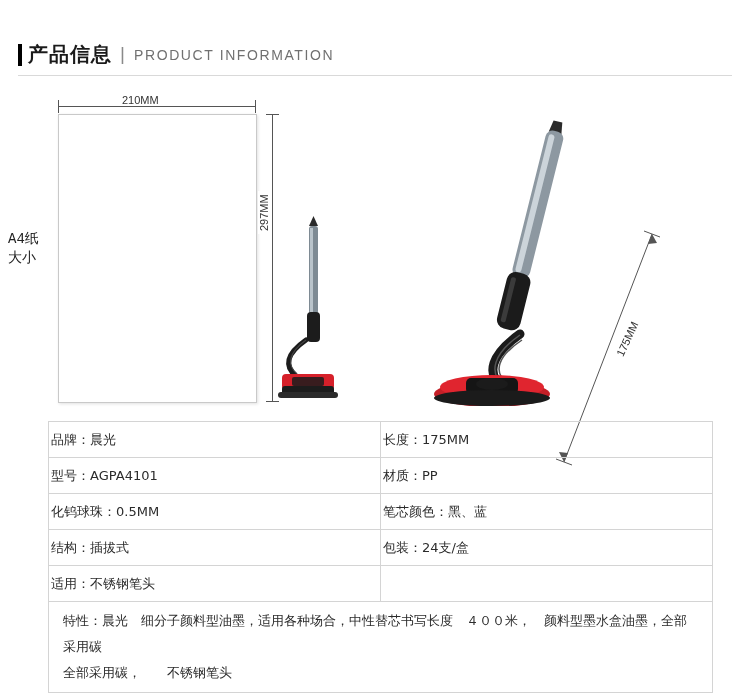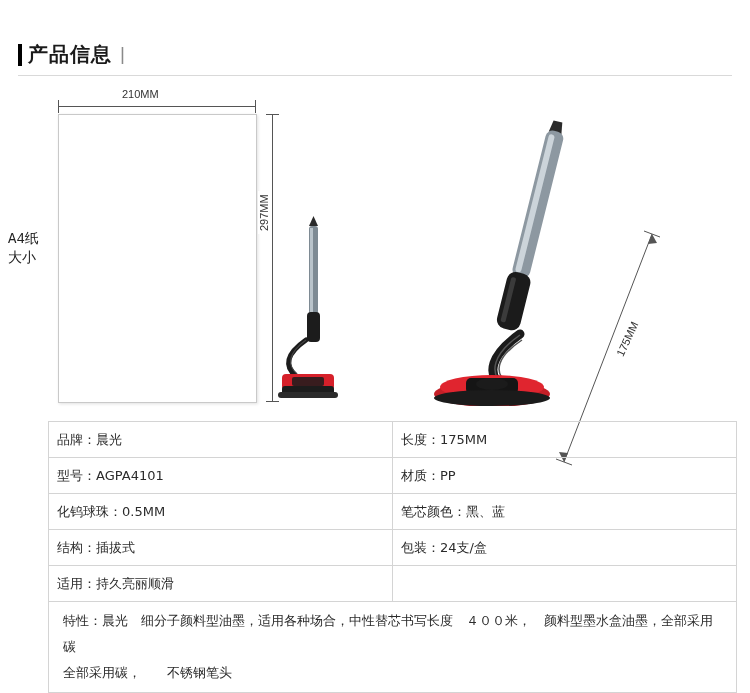--- a/index.html
+++ b/index.html
@@ -113,21 +113,21 @@
     top: 12px;
     width: 1px;
     height: 13px;
     background: #555555;
   }
   .dim-top-cap-l { left: 58px; }
   .dim-top-cap-r { left: 255px; }
   .dim-top-text {
     position: absolute;
     left: 118px;
-    top: 0px;
+    top: 6px;
     font-size: 11px;
     color: #333333;
     background: #ffffff;
     padding: 0 4px;
   }
 
   
   .dim-right-line {
     position: absolute;
     left: 272px;
@@ -198,21 +198,21 @@
     position: absolute;
     left: 48px;
     top: 421px;
     width: 654px;
     border-collapse: collapse;
     table-layout: fixed;
   }
   .spec-table td {
     border: 1px solid #d4d4d4;
     height: 35px;
-    padding: 0 8px;
+    padding: 0 2px;
     font-size: 13px;
     color: #2b2b2b;
     vertical-align: middle;
     font-family: "DejaVu Sans", "Liberation Sans", sans-serif;
   }
   .spec-table td.col-l { width: 327px; }
   .spec-table td.col-r { width: 327px; }
   .spec-table td.full {
     height: 56px;
     line-height: 26px;
@@ -220,20 +220,21 @@
   }
   .feat-indent { display: inline-block; }
 </style>
 </head>
 <body>
 
 <div class="header">
   <div class="header-accent"></div>
   <div class="header-title-cn">产品信息</div>
   <div class="header-sep">|</div>
+  <div class="header-title-en">PRODUCT INFORMATION</div>
   <div class="header-rule"></div>
 </div>
 
 <div class="illus">
 
   <div class="a4-sheet"></div>
 
   <div class="a4-label">
     <div>A4纸</div>
     <div>大小</div>
@@ -314,21 +315,21 @@
     </tr>
     <tr>
       <td class="col-l">化钨球珠：0.5MM</td>
       <td class="col-r">笔芯颜色：黑、蓝</td>
     </tr>
     <tr>
       <td class="col-l">结构：插拔式</td>
       <td class="col-r">包装：24支/盒</td>
     </tr>
     <tr>
-      <td class="col-l">适用：持久亮丽顺滑</td>
+      <td class="col-l">适用：不锈钢笔头</td>
       <td class="col-r"></td>
     </tr>
     <tr>
       <td class="full" colspan="2">
         <span>特性：晨光　细分子颜料型油墨，适用各种场合，中性替芯书写长度　４００米，　颜料型墨水盒油墨，全部采用碳</span><br>
         <span class="feat-indent">全部采用碳，　　不锈钢笔头</span>
       </td>
     </tr>
   </tbody>
 </table>

